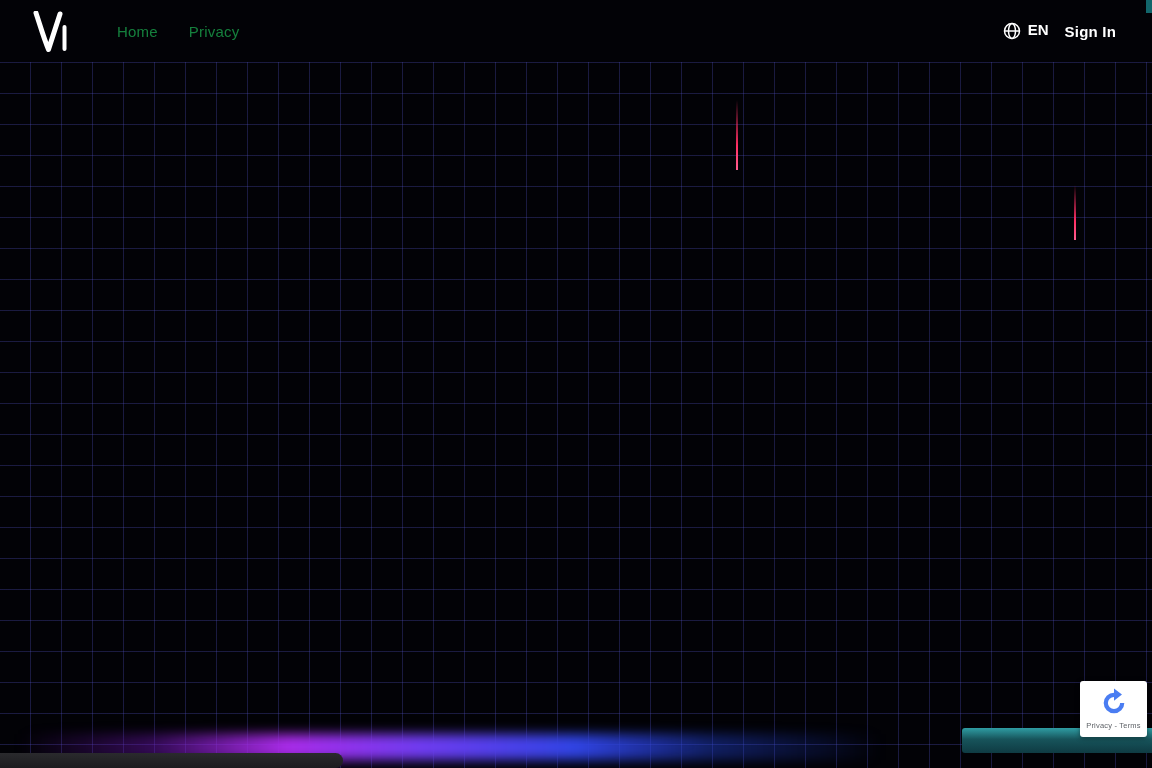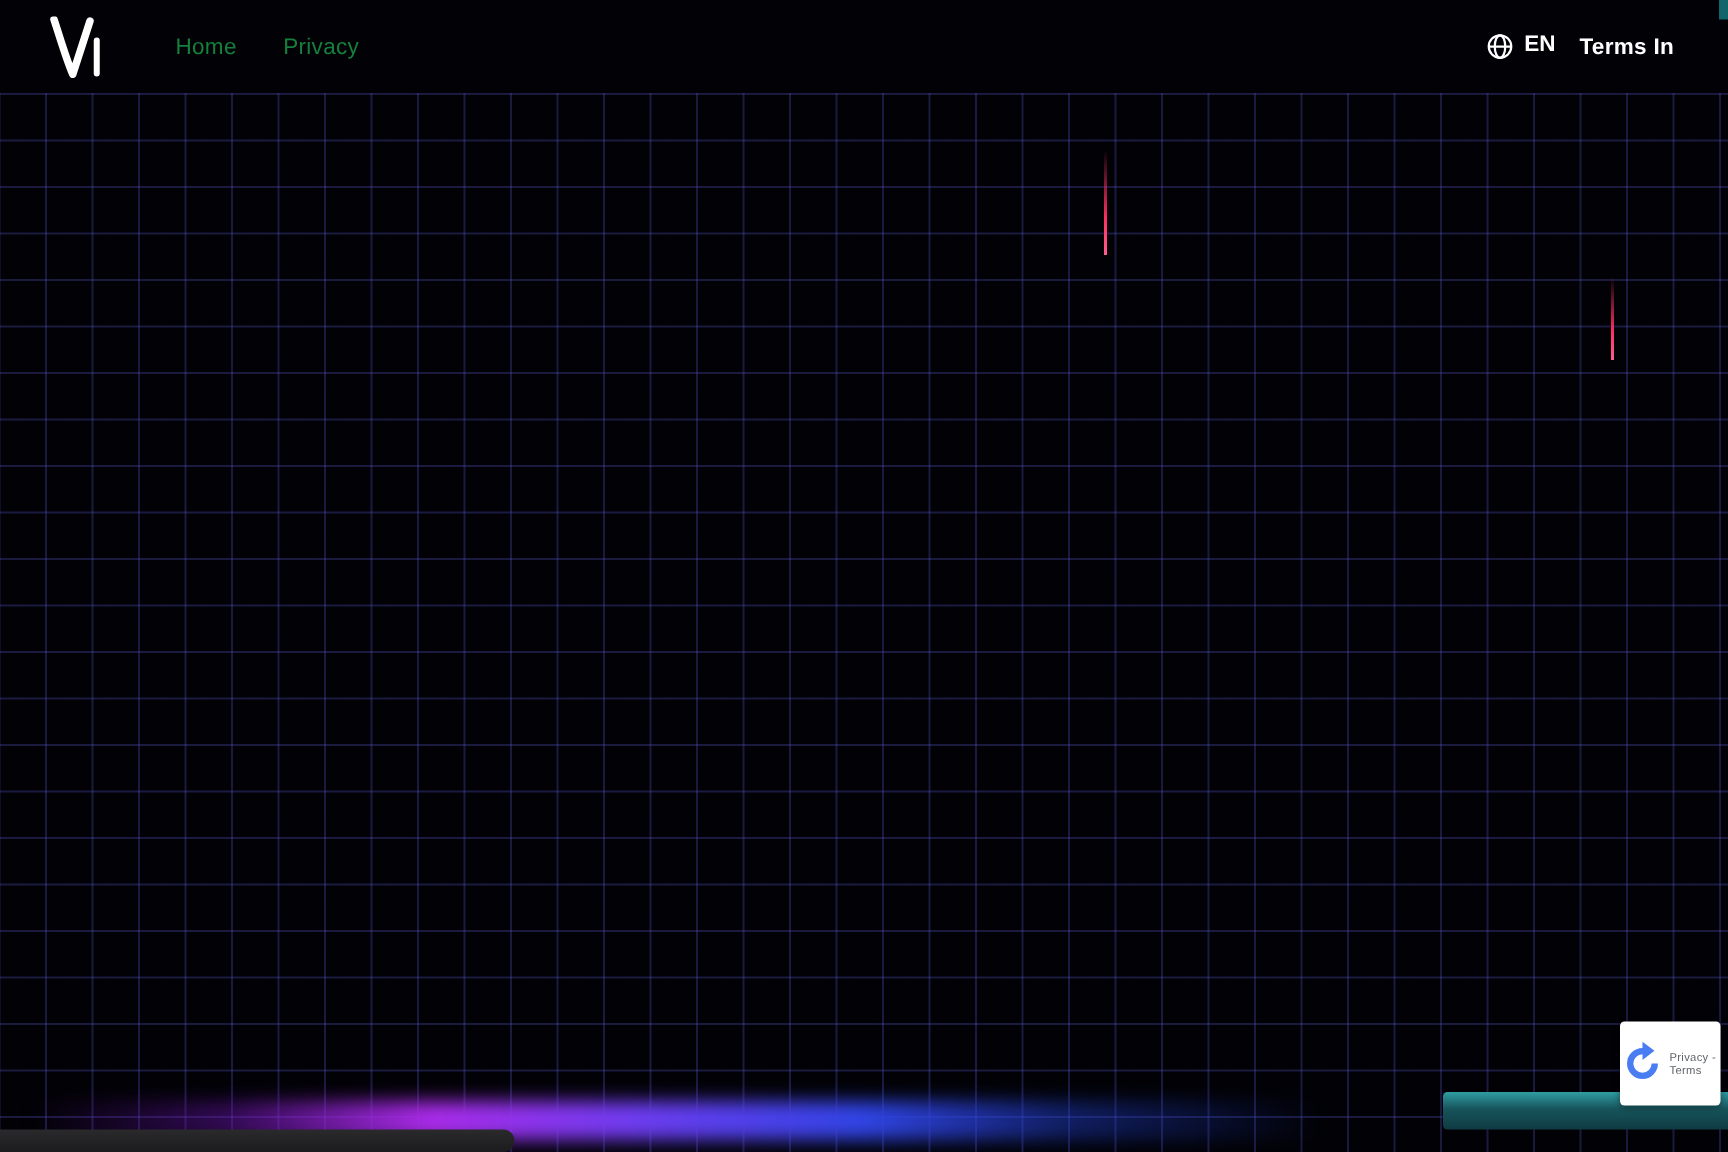--- a/index.html
+++ b/index.html
@@ -93,21 +93,21 @@
     z-index:11;
   }
 
   
   .recaptcha {
     position:absolute; right:5px; bottom:31px;
     width:67px; height:56px;
     background:#ffffff;
     border-radius:3px;
     box-shadow:0 1px 5px rgba(0,0,0,0.45);
-    display:flex; flex-direction:row; align-items:center; justify-content:center;
+    display:flex; flex-direction:column; align-items:center; justify-content:center;
     gap:3px;
     z-index:20;
     cursor:pointer;
   }
   .recaptcha-links {
     font-size:7.5px; color:#5f6368; letter-spacing:.2px; cursor:pointer;
   }
 </style>
 </head>
 <body>
@@ -129,21 +129,21 @@
     <button class="lang">
       <span style="display:flex;">
         <svg width="20" height="20" viewBox="0 0 24 24" fill="none" stroke="#ffffff" stroke-width="1.8">
           <circle cx="12" cy="12" r="9"></circle>
           <ellipse cx="12" cy="12" rx="4.2" ry="9"></ellipse>
           <path d="M3.4 12 h17.2"></path>
         </svg>
       </span>
       <span>EN</span>
     </button>
-    <a class="signin">Terms In</a>
+    <a class="signin">Sign In</a>
   </div>
 </header>
 
 <main class="hero">
   <div class="beam beam-1"></div>
   <div class="beam beam-2"></div>
   <div class="glow"></div>
 </main>
 
 <div class="bottom-left-bar"></div>

